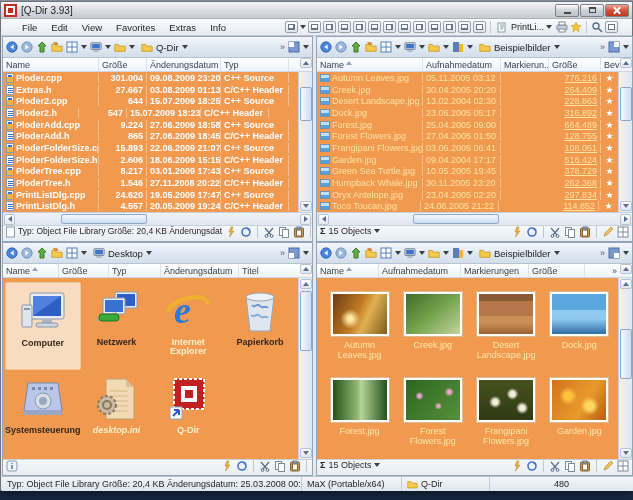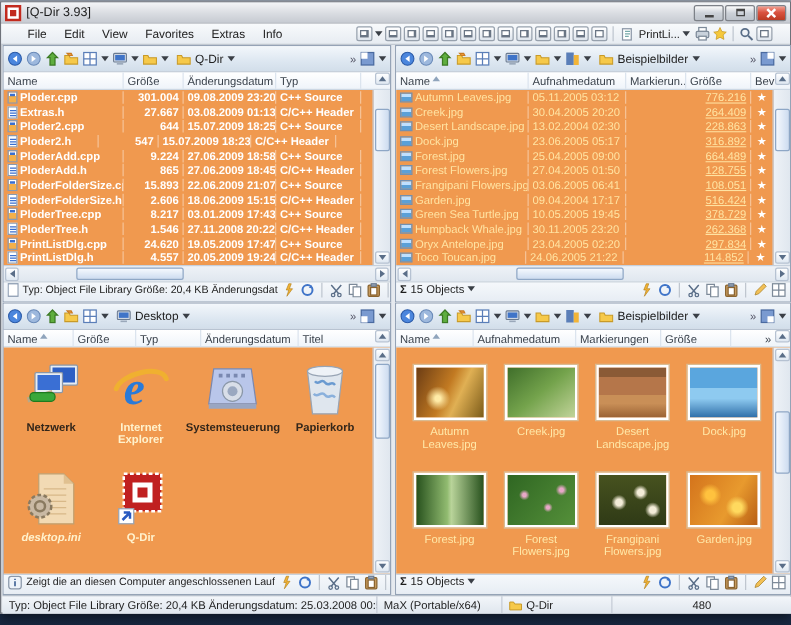--- a/index.html
+++ b/index.html
@@ -755,20 +755,34 @@
           </span>
         <span class="hc" style="flex:1;border-right:none">
             <span>Titel</span>
           </span>
         <span class="va">
             <i class="tri-u"></i>
           </span>
       </div>
       <div class="plist">
         <div class="dgrid">
+          <div class="dcell sel">
+            <span class="dico">
+                <svg width="46" height="42" viewBox="0 0 46 42">
+                  <rect x="10" y="2" width="34" height="26" rx="2" fill="#e7ecf2" stroke="#8a97a8"></rect>
+                  <rect x="13" y="5" width="28" height="20" fill="#2d5fc4"></rect>
+                  <path d="M13 5h28L13 25z" fill="#4f82e0"></path>
+                  <rect x="22" y="28" width="10" height="4" fill="#aab6c6"></rect>
+                  <rect x="16" y="32" width="22" height="4" rx="2" fill="#cfd7e0" stroke="#8a97a8"></rect>
+                  <rect x="2" y="14" width="10" height="22" rx="1" fill="#dfe5ec" stroke="#8a97a8"></rect>
+                  <rect x="4" y="17" width="6" height="2" fill="#8a97a8"></rect>
+                </svg>
+              </span>
+            <span class="dlabel">Computer</span>
+          </div>
           <div class="dcell">
             <span class="dico">
                 <svg width="46" height="42" viewBox="0 0 46 42">
                   <rect x="22" y="2" width="22" height="16" rx="1" fill="#e7ecf2" stroke="#8a97a8"></rect>
                   <rect x="24" y="4" width="18" height="12" fill="#2d5fc4"></rect>
                   <rect x="10" y="8" width="22" height="16" rx="1" fill="#e7ecf2" stroke="#8a97a8"></rect>
                   <rect x="12" y="10" width="18" height="12" fill="#3a6fd4"></rect>
                   <path d="M4 30l20-6" stroke="#b8a888" stroke-width="4"></path>
                   <rect x="6" y="24" width="20" height="7" rx="3" fill="#3aa83a" stroke="#1f7a1f"></rect>
                 </svg>
@@ -776,49 +790,49 @@
             <span class="dlabel">Netzwerk</span>
           </div>
           <div class="dcell">
             <span class="dico">
                 <svg width="48" height="44" viewBox="0 0 48 44">
                   <text x="10" y="34" font-family="Liberation Serif,serif" font-style="italic" font-weight="bold" font-size="38" fill="#2a7ad8">e</text>
                   <path d="M4 22c4-12 36-20 40-8" fill="none" stroke="#f0b030" stroke-width="4" stroke-linecap="round"></path>
                 </svg>
               </span>
             <span class="dlabel pale">Internet Explorer</span>
+          </div>
+          <div class="dcell">
+            <span class="dico">
+                <svg width="40" height="44" viewBox="0 0 40 44">
+                  <path d="M6 8h28l-4 34H10z" fill="#dfe6ee" stroke="#98a4b4"></path>
+                  <ellipse cx="20" cy="8" rx="14" ry="4" fill="#eef2f7" stroke="#98a4b4"></ellipse>
+                  <path d="M12 16c3 4 5-3 8 1s5-2 8 2" stroke="#6a9ad0" stroke-width="2" fill="none"></path>
+                  <path d="M11 26c3 4 6-3 9 1s5-2 8 2" stroke="#8ab0dc" stroke-width="2" fill="none"></path>
+                </svg>
+              </span>
+            <span class="dlabel">Papierkorb</span>
           </div>
           <div class="dcell">
             <span class="dico">
                 <svg width="46" height="40" viewBox="0 0 46 40">
                   <path d="M8 4h30l4 28H4z" fill="#b9c6ea" stroke="#7a88b0"></path>
                   <circle cx="23" cy="22" r="8" fill="#d8dee8" stroke="#8a97a8"></circle>
                   <circle cx="23" cy="22" r="4" fill="#9aa8c0"></circle>
                   <rect x="12" y="8" width="3" height="3" fill="#7a88b0"></rect>
                   <rect x="18" y="8" width="3" height="3" fill="#7a88b0"></rect>
                   <rect x="24" y="8" width="3" height="3" fill="#7a88b0"></rect>
                   <rect x="30" y="8" width="3" height="3" fill="#7a88b0"></rect>
                   <rect x="4" y="32" width="38" height="4" fill="#9aa6c2"></rect>
                 </svg>
               </span>
             <span class="dlabel">Systemsteuerung</span>
           </div>
           <div class="dcell">
             <span class="dico">
-                <svg width="40" height="44" viewBox="0 0 40 44">
-                  <path d="M6 8h28l-4 34H10z" fill="#dfe6ee" stroke="#98a4b4"></path>
-                  <ellipse cx="20" cy="8" rx="14" ry="4" fill="#eef2f7" stroke="#98a4b4"></ellipse>
-                  <path d="M12 16c3 4 5-3 8 1s5-2 8 2" stroke="#6a9ad0" stroke-width="2" fill="none"></path>
-                  <path d="M11 26c3 4 6-3 9 1s5-2 8 2" stroke="#8ab0dc" stroke-width="2" fill="none"></path>
-                </svg>
-              </span>
-            <span class="dlabel">Papierkorb</span>
-          </div>
-          <div class="dcell">
-            <span class="dico">
                 <svg width="44" height="44" viewBox="0 0 44 44">
                   <path d="M12 2h20l8 8v32H12z" fill="#f2dab4" stroke="#c0a070"></path>
                   <path d="M32 2l8 8h-8z" fill="#e0c090"></path>
                   <path d="M16 14h18M16 19h18M16 24h18M16 29h18M16 34h18" stroke="#d8b888"></path>
                   <circle cx="13" cy="28" r="9" fill="#c9b9a4" stroke="#8a7a60" stroke-width="2" stroke-dasharray="3 2"></circle>
                   <circle cx="13" cy="28" r="4" fill="none" stroke="#8a7a60" stroke-width="2"></circle>
                 </svg>
               </span>
             <span class="dlabel pale it">desktop.ini</span>
           </div>
@@ -843,21 +857,20 @@
             <span class="va dn">
               <i class="tri-d"></i>
             </span>
           </div>
       </div>
       <div class="pst">
         <svg class="ti" viewBox="0 0 12 12">
             <rect x="1" y="1" width="10" height="10" rx="2" fill="#eef3f9" stroke="#8a97a8"></rect>
             <path d="M6 3v1M6 5v4" stroke="#4a6a9a" stroke-width="1.4"></path>
           </svg>
-        <span>Zeigt die an diesen Computer angeschlossenen Lauf</span>
         <span class="icons">
           <svg class="ti" viewBox="0 0 12 12">
               <path d="M6 1L4 6h2l-1.5 5L9 5H6.5L8 1z" fill="#f2b437" stroke="#b07c14" stroke-width=".5"></path>
             </svg>
           <svg class="ti" viewBox="0 0 12 12">
               <circle cx="6" cy="6" r="4" fill="none" stroke="#3f74c8" stroke-width="1.6"></circle>
               <path d="M9 2l1 3-3-1z" fill="#3f74c8"></path>
             </svg>
           <span class="sep"></span>
           <svg class="ti" viewBox="0 0 12 12">

